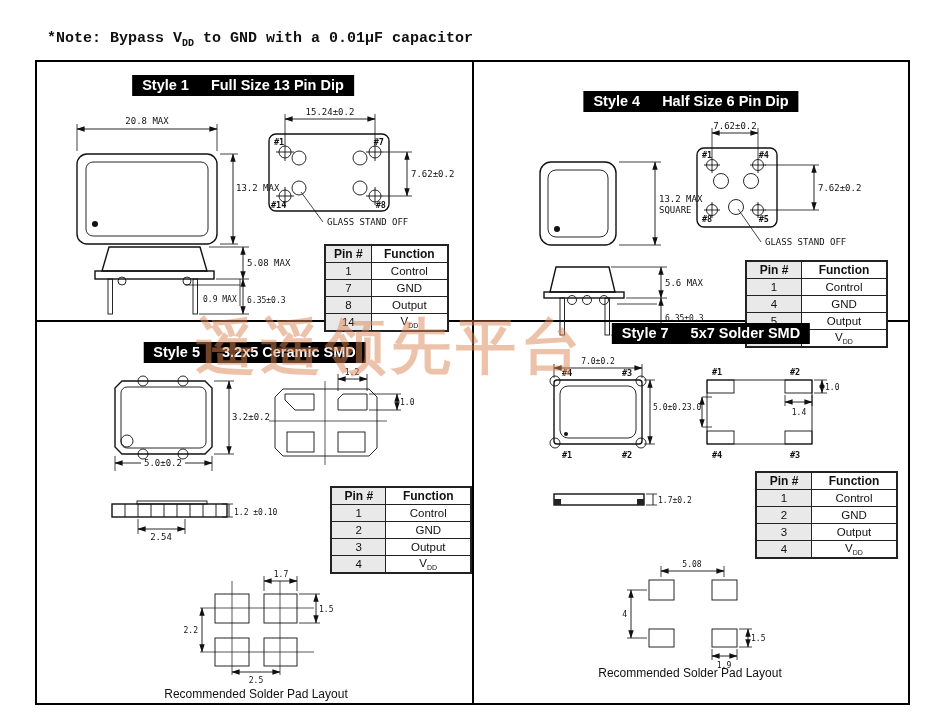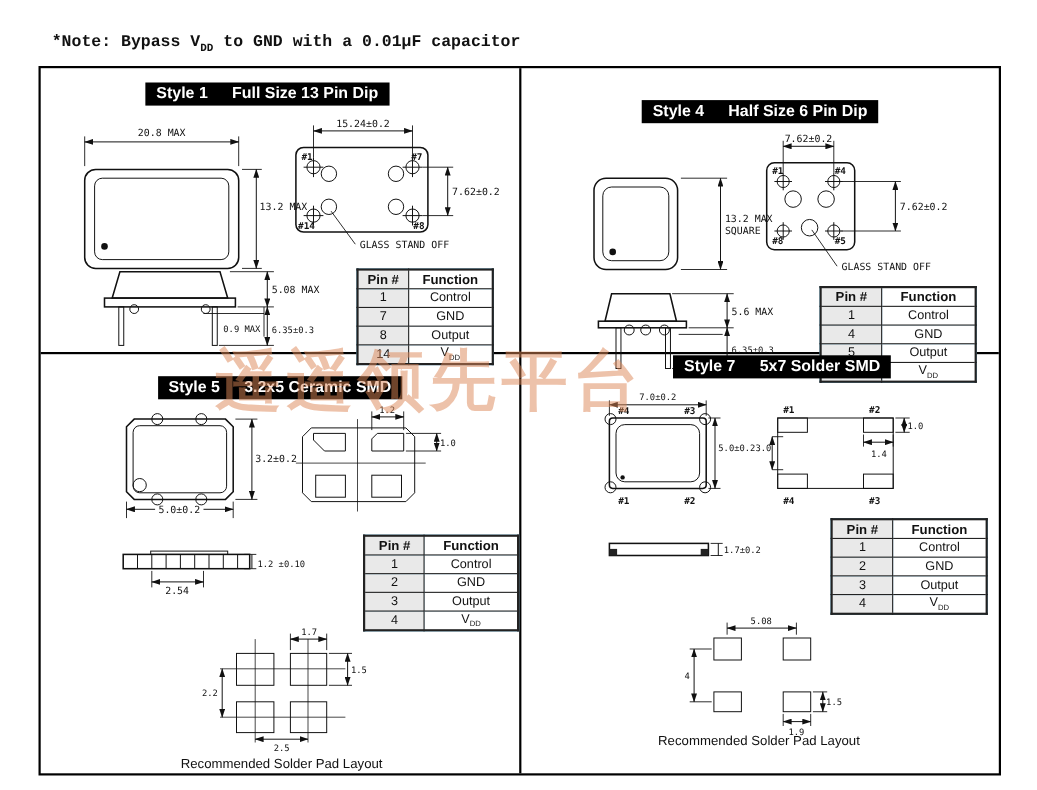--- a/index.html
+++ b/index.html
@@ -20,21 +20,21 @@
   svg.draw{position:absolute;left:0;top:0;}
   .part{fill:none;stroke:#111;stroke-width:1.4;}
   .pt{fill:none;stroke:#111;stroke-width:0.9;}
   .ext{stroke:#111;stroke-width:0.8;fill:none;}
   .dim{stroke:#111;stroke-width:0.9;fill:none;}
   .cl{stroke:#111;stroke-width:0.7;fill:none;}
   text.dt{font:9px "DejaVu Sans Mono",monospace;fill:#111;}
   text.dt8{font:8px "DejaVu Sans Mono",monospace;fill:#111;}
   text.pl{font:bold 8.5px "DejaVu Sans Mono",monospace;fill:#111;}
   text.cap{font:12px "Liberation Sans",sans-serif;fill:#111;}
-  table.pintable{position:absolute;border-collapse:collapse;border:2px solid #222;background:#7dd3fc;z-index:1;}
+  table.pintable{position:absolute;border-collapse:collapse;border:2px solid #222;background:#0f172a;z-index:1;}
   .pintable td{border:1px solid #222;text-align:center;font-size:11.5px;padding:0;height:16px;}
   .pintable td.pc{width:54px;background:#e9e9e9;}
   .pintable td.fc{width:84px;background:#fff;}
   .pintable tr.hd td{font-weight:bold;font-size:12px;}
   .pintable sub{font-size:7px;}
   #watermark{position:absolute;left:196px;top:316px;font-size:60px;font-weight:bold;letter-spacing:5px;
              color:#dd8757;opacity:0.5;z-index:6;pointer-events:none;white-space:nowrap;
              font-family:"DejaVu Sans",sans-serif;line-height:1;}
 </style>
 </head>

